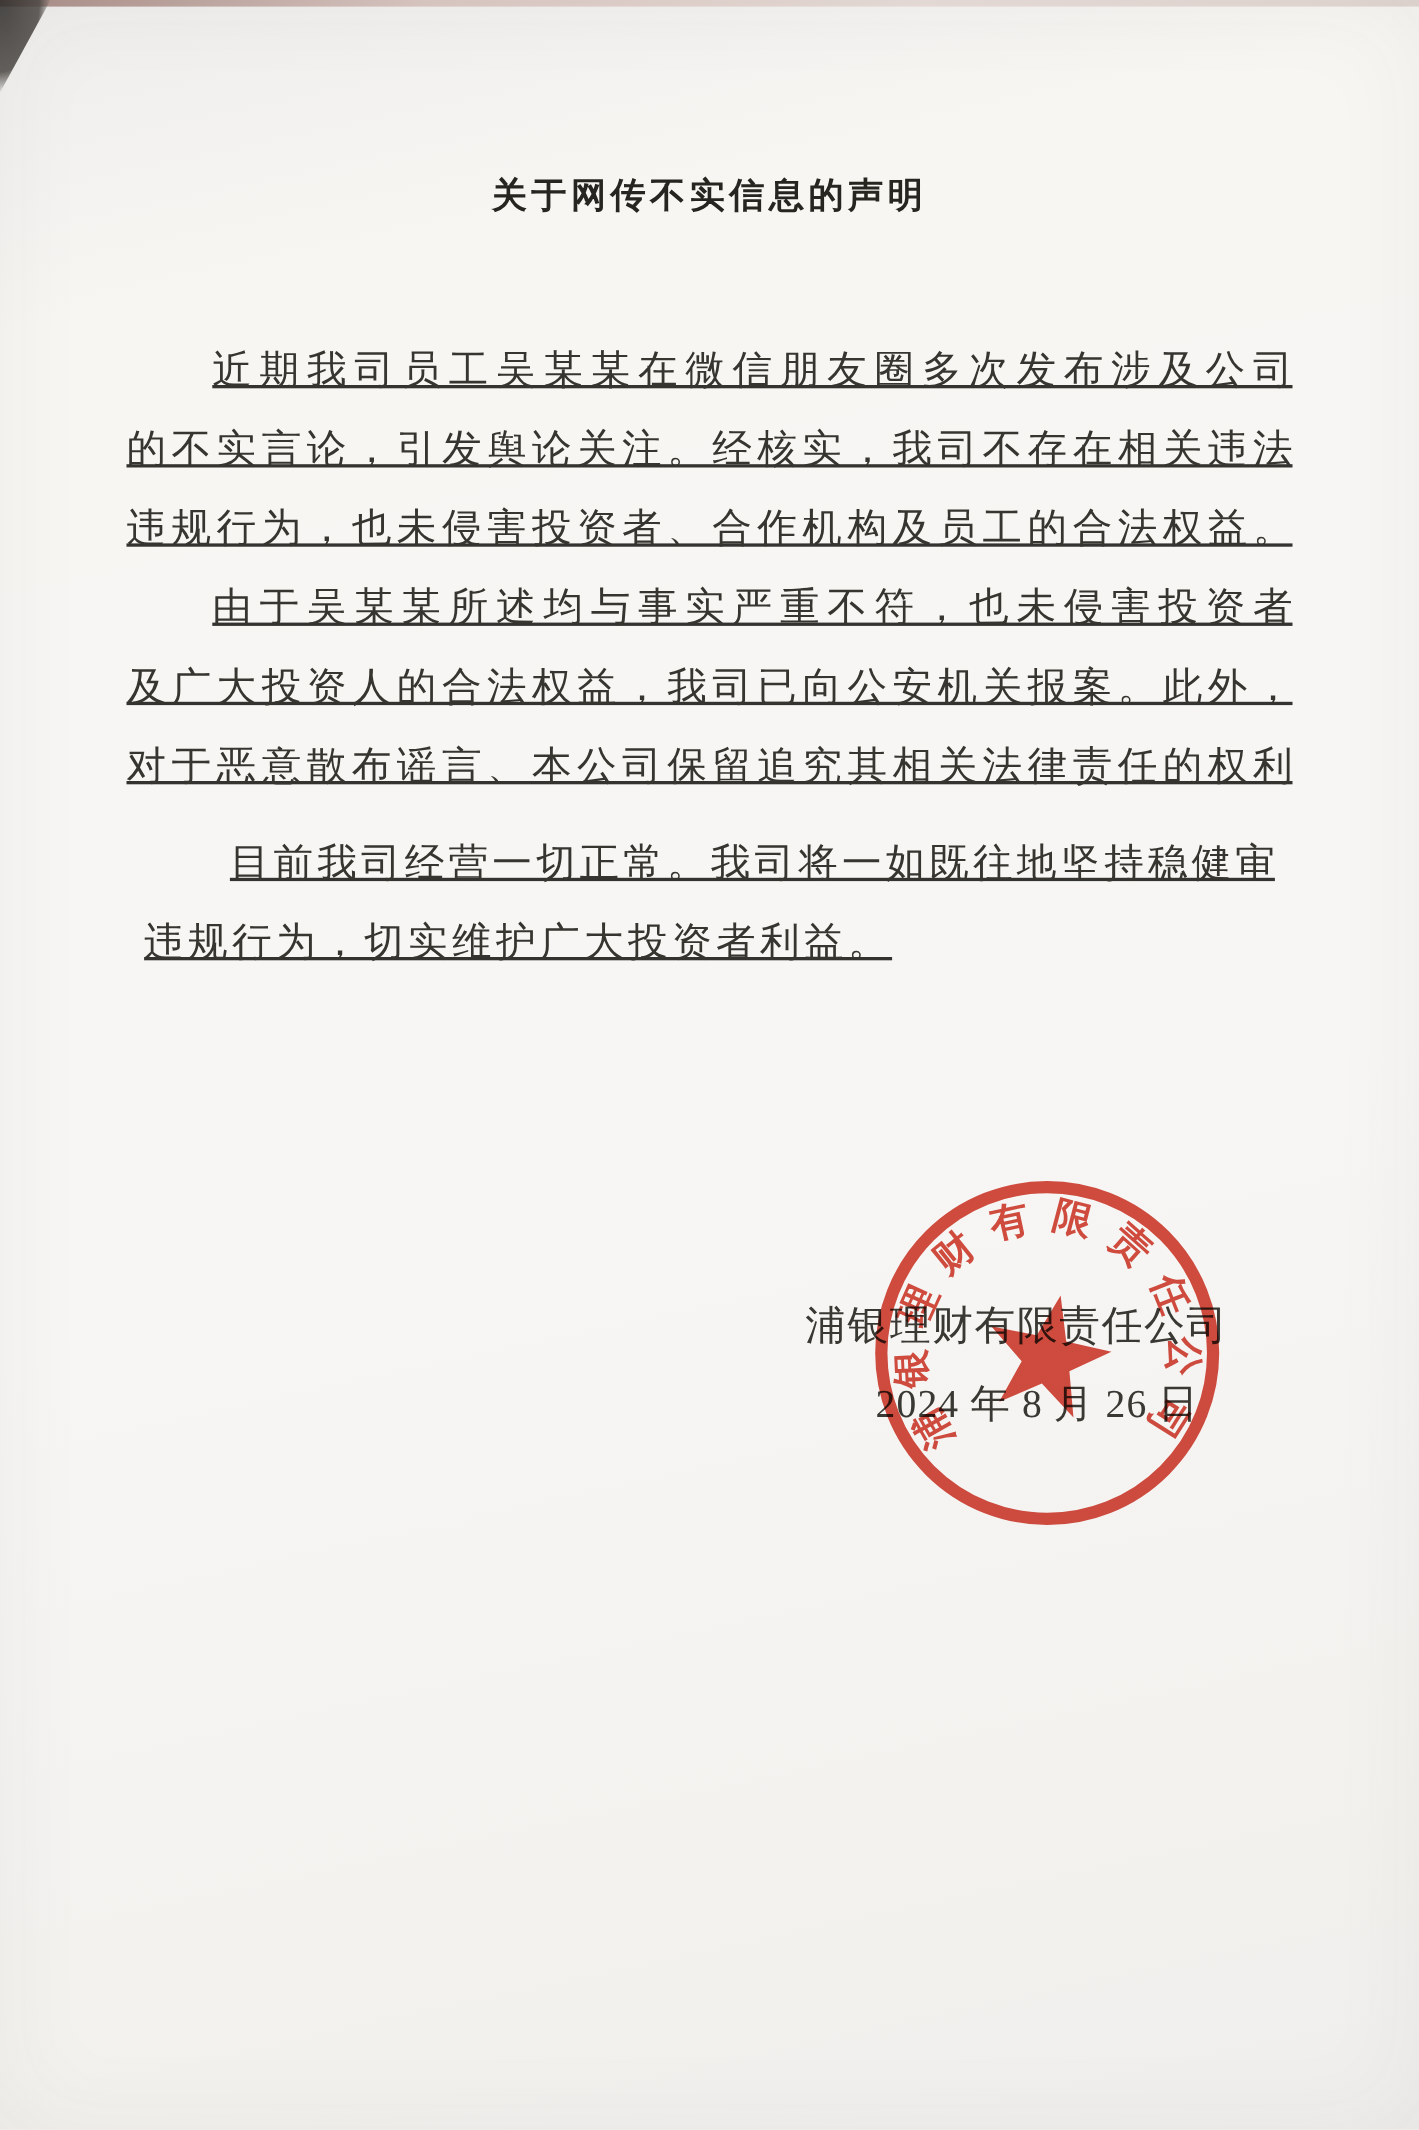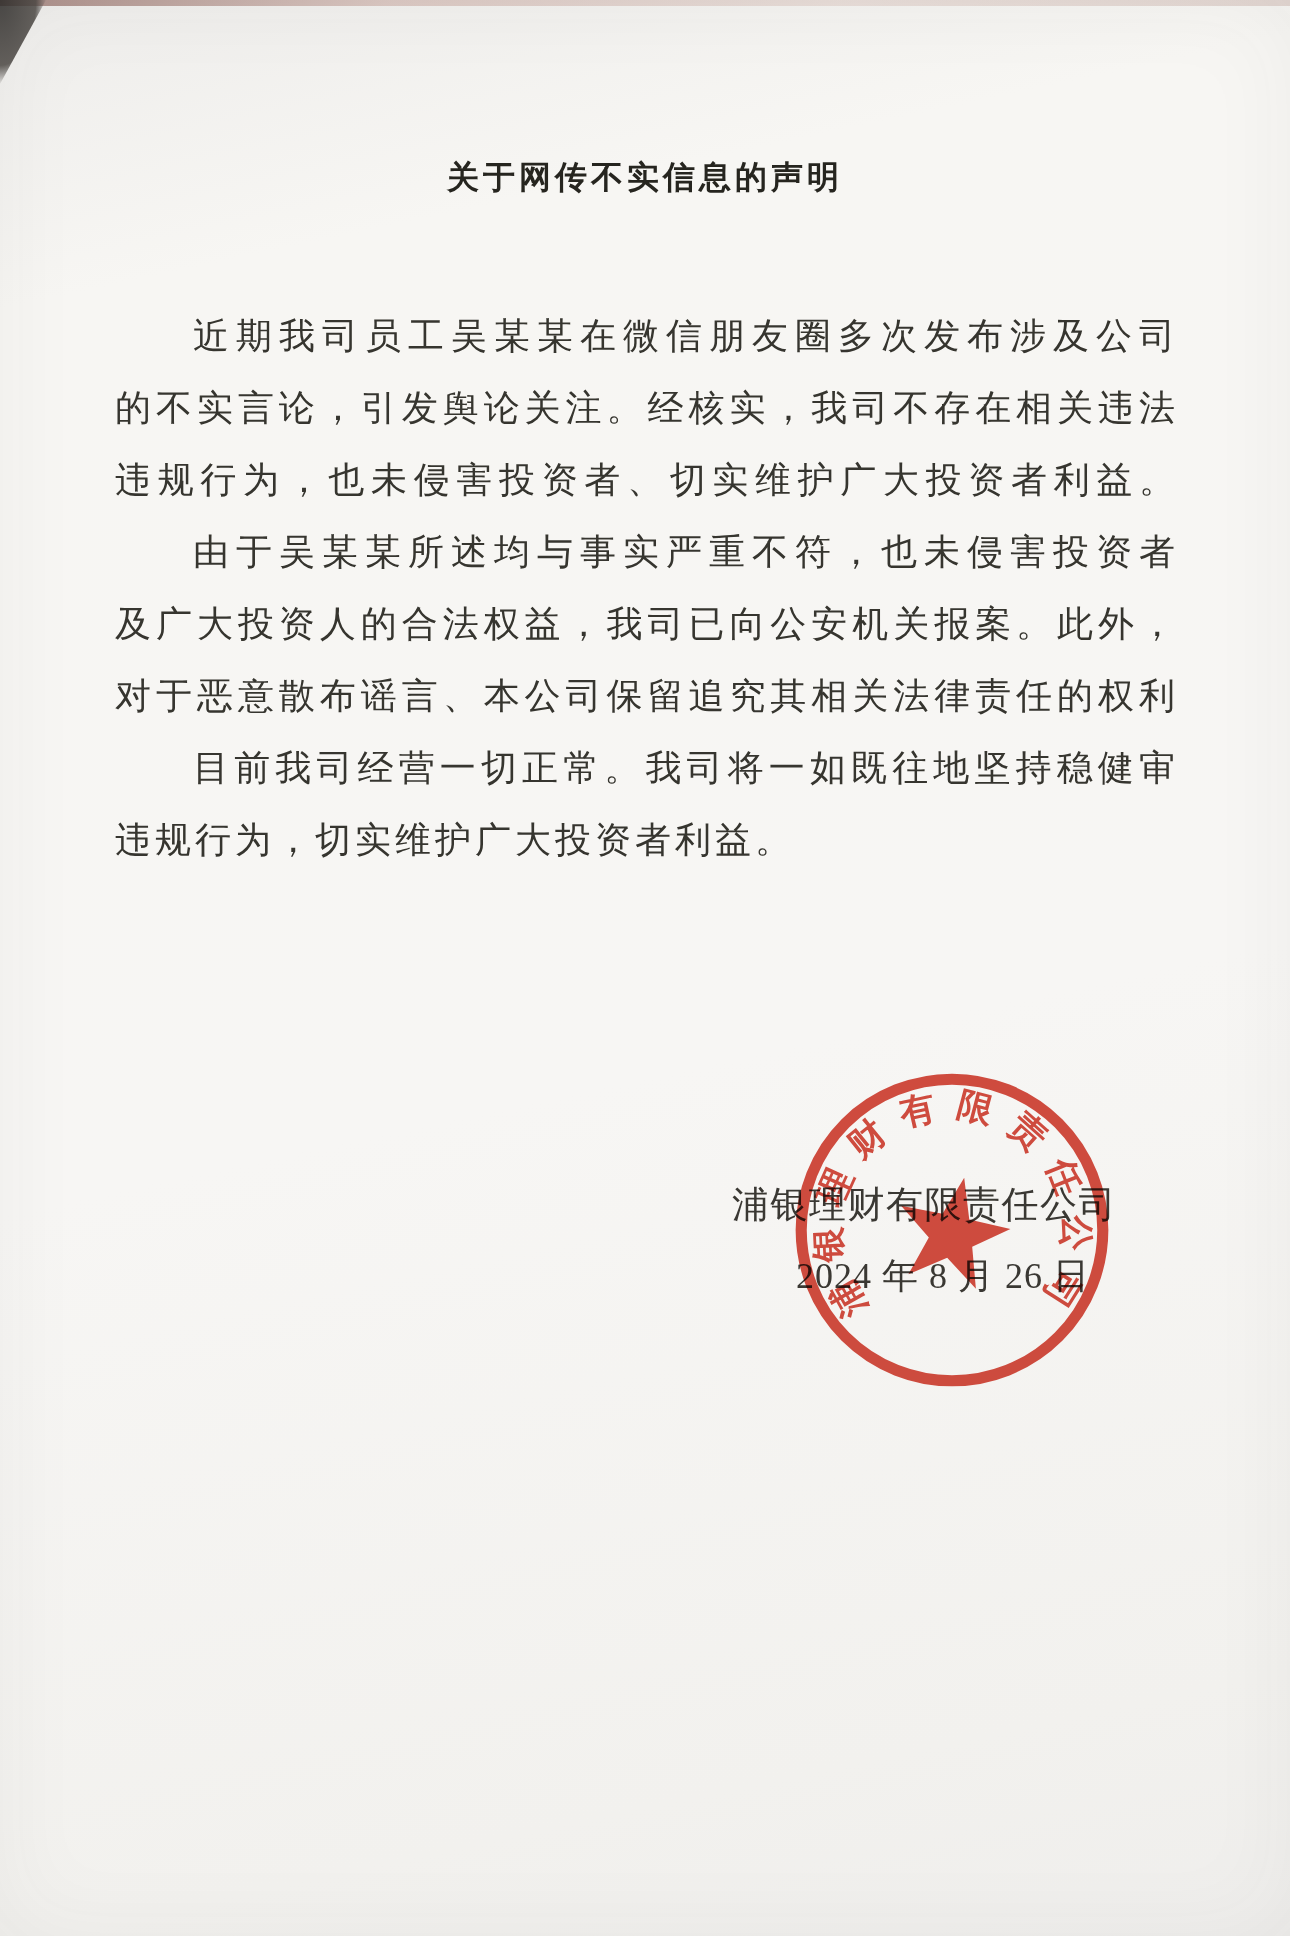--- a/index.html
+++ b/index.html
@@ -26,21 +26,21 @@
     opacity:.85;
   }
   
   .title{
     position:absolute;top:156px;left:0;width:100%;
     margin:0;text-align:center;
     font-size:32px;font-weight:700;letter-spacing:4px;color:#26251f;
   }
   
   .body{
-    position:absolute;left:115px;top:300px;width:1060px;
+    position:absolute;left:115px;top:300px;width:1060px;text-decoration:underline;
   }
   .line{
     display:block;height:72px;line-height:72px;
     font-size:36px;color:#36352f;
     letter-spacing:4px;
     white-space:nowrap;
   }
   .line.fill{
     white-space:normal;
     letter-spacing:0;
@@ -76,28 +76,28 @@
 
   <div class="top-strip"></div>
   <div class="corner-mark"></div>
 
   <h1 class="title">关于网传不实信息的声明</h1>
 
   <div class="body">
     <p class="para" style="margin:0">
       <span class="line fill indent">近期我司员工吴某某在微信朋友圈多次发布涉及公司</span>
       <span class="line fill">的不实言论，引发舆论关注。经核实，我司不存在相关违法</span>
-      <span class="line fill">违规行为，也未侵害投资者、切实维护广大投资者利益。</span>
+      <span class="line fill">违规行为，也未侵害投资者、合作机构及员工的合法权益。</span>
     </p>
     <p class="para" style="margin:0">
       <span class="line fill indent">由于吴某某所述均与事实严重不符，也未侵害投资者</span>
       <span class="line fill">及广大投资人的合法权益，我司已向公安机关报案。此外，</span>
       <span class="line fill">对于恶意散布谣言、本公司保留追究其相关法律责任的权利</span>
     </p>
-    <p class="para" style="margin:0">
+    <p class="para" style="margin:16px">
       <span class="line fill indent">目前我司经营一切正常。我司将一如既往地坚持稳健审</span>
       <span class="line">违规行为，切实维护广大投资者利益。</span>
     </p>
   </div>
 
   <div class="sig-company">浦银理财有限责任公司</div>
   <div class="sig-date">2024 年 8 月 26 日</div>
 
   <svg class="seal" viewBox="0 0 330 330" aria-hidden="true">
     <circle cx="165" cy="165" r="149" fill="none" stroke-width="11" stroke="#d23a2c"></circle>

